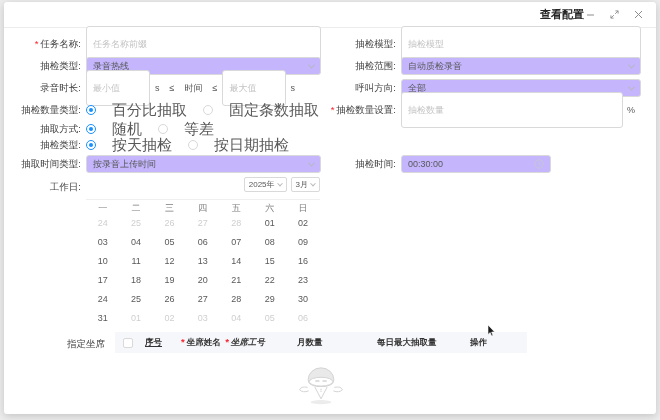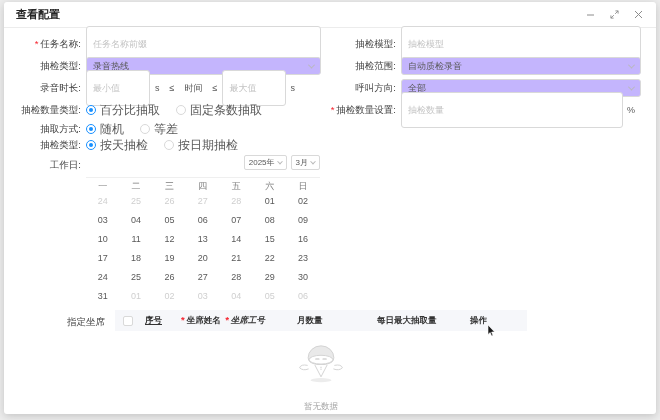--- a/index.html
+++ b/index.html
@@ -1,21 +1,21 @@
 <!DOCTYPE html>
 <html><head>
 <meta charset="utf-8">
 <style>
   * { margin:0; padding:0; box-sizing:border-box; }
   html,body { width:660px; height:420px; overflow:hidden; }
   body { background:#ededed; font-family:"Liberation Sans","DejaVu Sans",sans-serif; }
   .dialog { position:absolute; left:4px; top:2px; width:652px; height:412px;
             background:#fff; border-radius:3px; box-shadow:0 2px 8px rgba(0,0,0,.18); }
   
-  .dlg-header { height:26px; display:flex; align-items:center; justify-content:space-between;
+  .dlg-header { height:26px; display:flex; align-items:center; justify-content:flex-end;
                 padding:0 12px; border-bottom:1px solid #ececec;font-family:Liberation Serif, serif; }
   .dlg-title { font-size:11px; font-weight:bold; color:#262626; }
   .dlg-controls { display:flex; align-items:center; gap:12px; }
   .wbtn { display:inline-flex; align-items:center; justify-content:center; width:12px; height:12px; cursor:pointer; }
   
   .form { padding-top:5px; }
   .row { display:flex; align-items:center; height:22px; }
   .row.compact { height:16px; }
   .lbl { font-size:9.5px; color:#424242; white-space:nowrap; }
   .l-left { width:77px; text-align:right; flex:0 0 77px; }
@@ -36,21 +36,21 @@
   .small-input { width:64px; flex:0 0 64px; }
   .mid-txt { font-size:9px; color:#595959; margin:0 5px; white-space:nowrap; }
   .unit { font-size:9px; color:#595959; margin-left:4px; }
   
   .radio { display:inline-flex; align-items:center; margin-right:16px; cursor:pointer; }
   .rdot { width:10px; height:10px; border:1px solid #d9d9d9; border-radius:50%; background:#fff;
           position:relative; flex:0 0 10px; }
   .radio.checked .rdot { border-color:#1890ff; }
   .radio.checked .rdot::after { content:''; position:absolute; left:2px; top:2px; right:2px; bottom:2px;
           background:#1890ff; border-radius:50%; }
-  .rlbl { font-size:12px; color:#595959; margin-left:4px; white-space:nowrap; }
+  .rlbl { font-size:15px; color:#595959; margin-left:16px; white-space:nowrap; }
   
   .time-box { width:150px; flex:0 0 150px; }
   .time-box .select { color:#595959; cursor:text; }
   
   .workday-row { display:flex; align-items:flex-start; margin-top:2px; }
   .workday-row .l-left { padding-top:4px; }
   .calendar { margin-left:5px; width:234px; }
   .cal-controls { display:flex; justify-content:flex-end; gap:4px; height:16px; }
   .mini-select { height:15px; border:1px solid #d9d9d9; border-radius:2px; display:inline-flex;
                  align-items:center; padding:4px 4px; font-size:8px; color:#595959; cursor:pointer; }
@@ -192,20 +192,39 @@
             <i class="rdot"></i>
             <span class="rlbl">按天抽检</span>
           </span>
         <span class="radio">
             <i class="rdot"></i>
             <span class="rlbl">按日期抽检</span>
           </span>
       </span>
     </div>
 
+    <div class="row">
+      <span class="lbl l-left">抽取时间类型:</span>
+      <span class="ctl l-ctl">
+        <span class="select">
+            <span>按录音上传时间</span>
+            <i class="caret"></i>
+          </span>
+      </span>
+      <span class="lbl l-right">抽检时间:</span>
+      <span class="ctl time-box">
+        <span class="select">
+          <span>00:30:00</span>
+          <svg width="10" height="10" viewBox="0 0 12 12" fill="none" stroke="#c9c9c9" stroke-width="1">
+              <circle cx="6" cy="6" r="5"></circle>
+              <path d="M6 3.2 V6 L7.9 7.2"></path>
+            </svg>
+        </span>
+      </span>
+    </div>
 
     <div class="workday-row">
       <span class="lbl l-left">工作日:</span>
       <div class="calendar">
         <div class="cal-controls">
           <span class="mini-select">
               <span>2025年</span>
               <i class="caret"></i>
             </span>
           <span class="mini-select">

